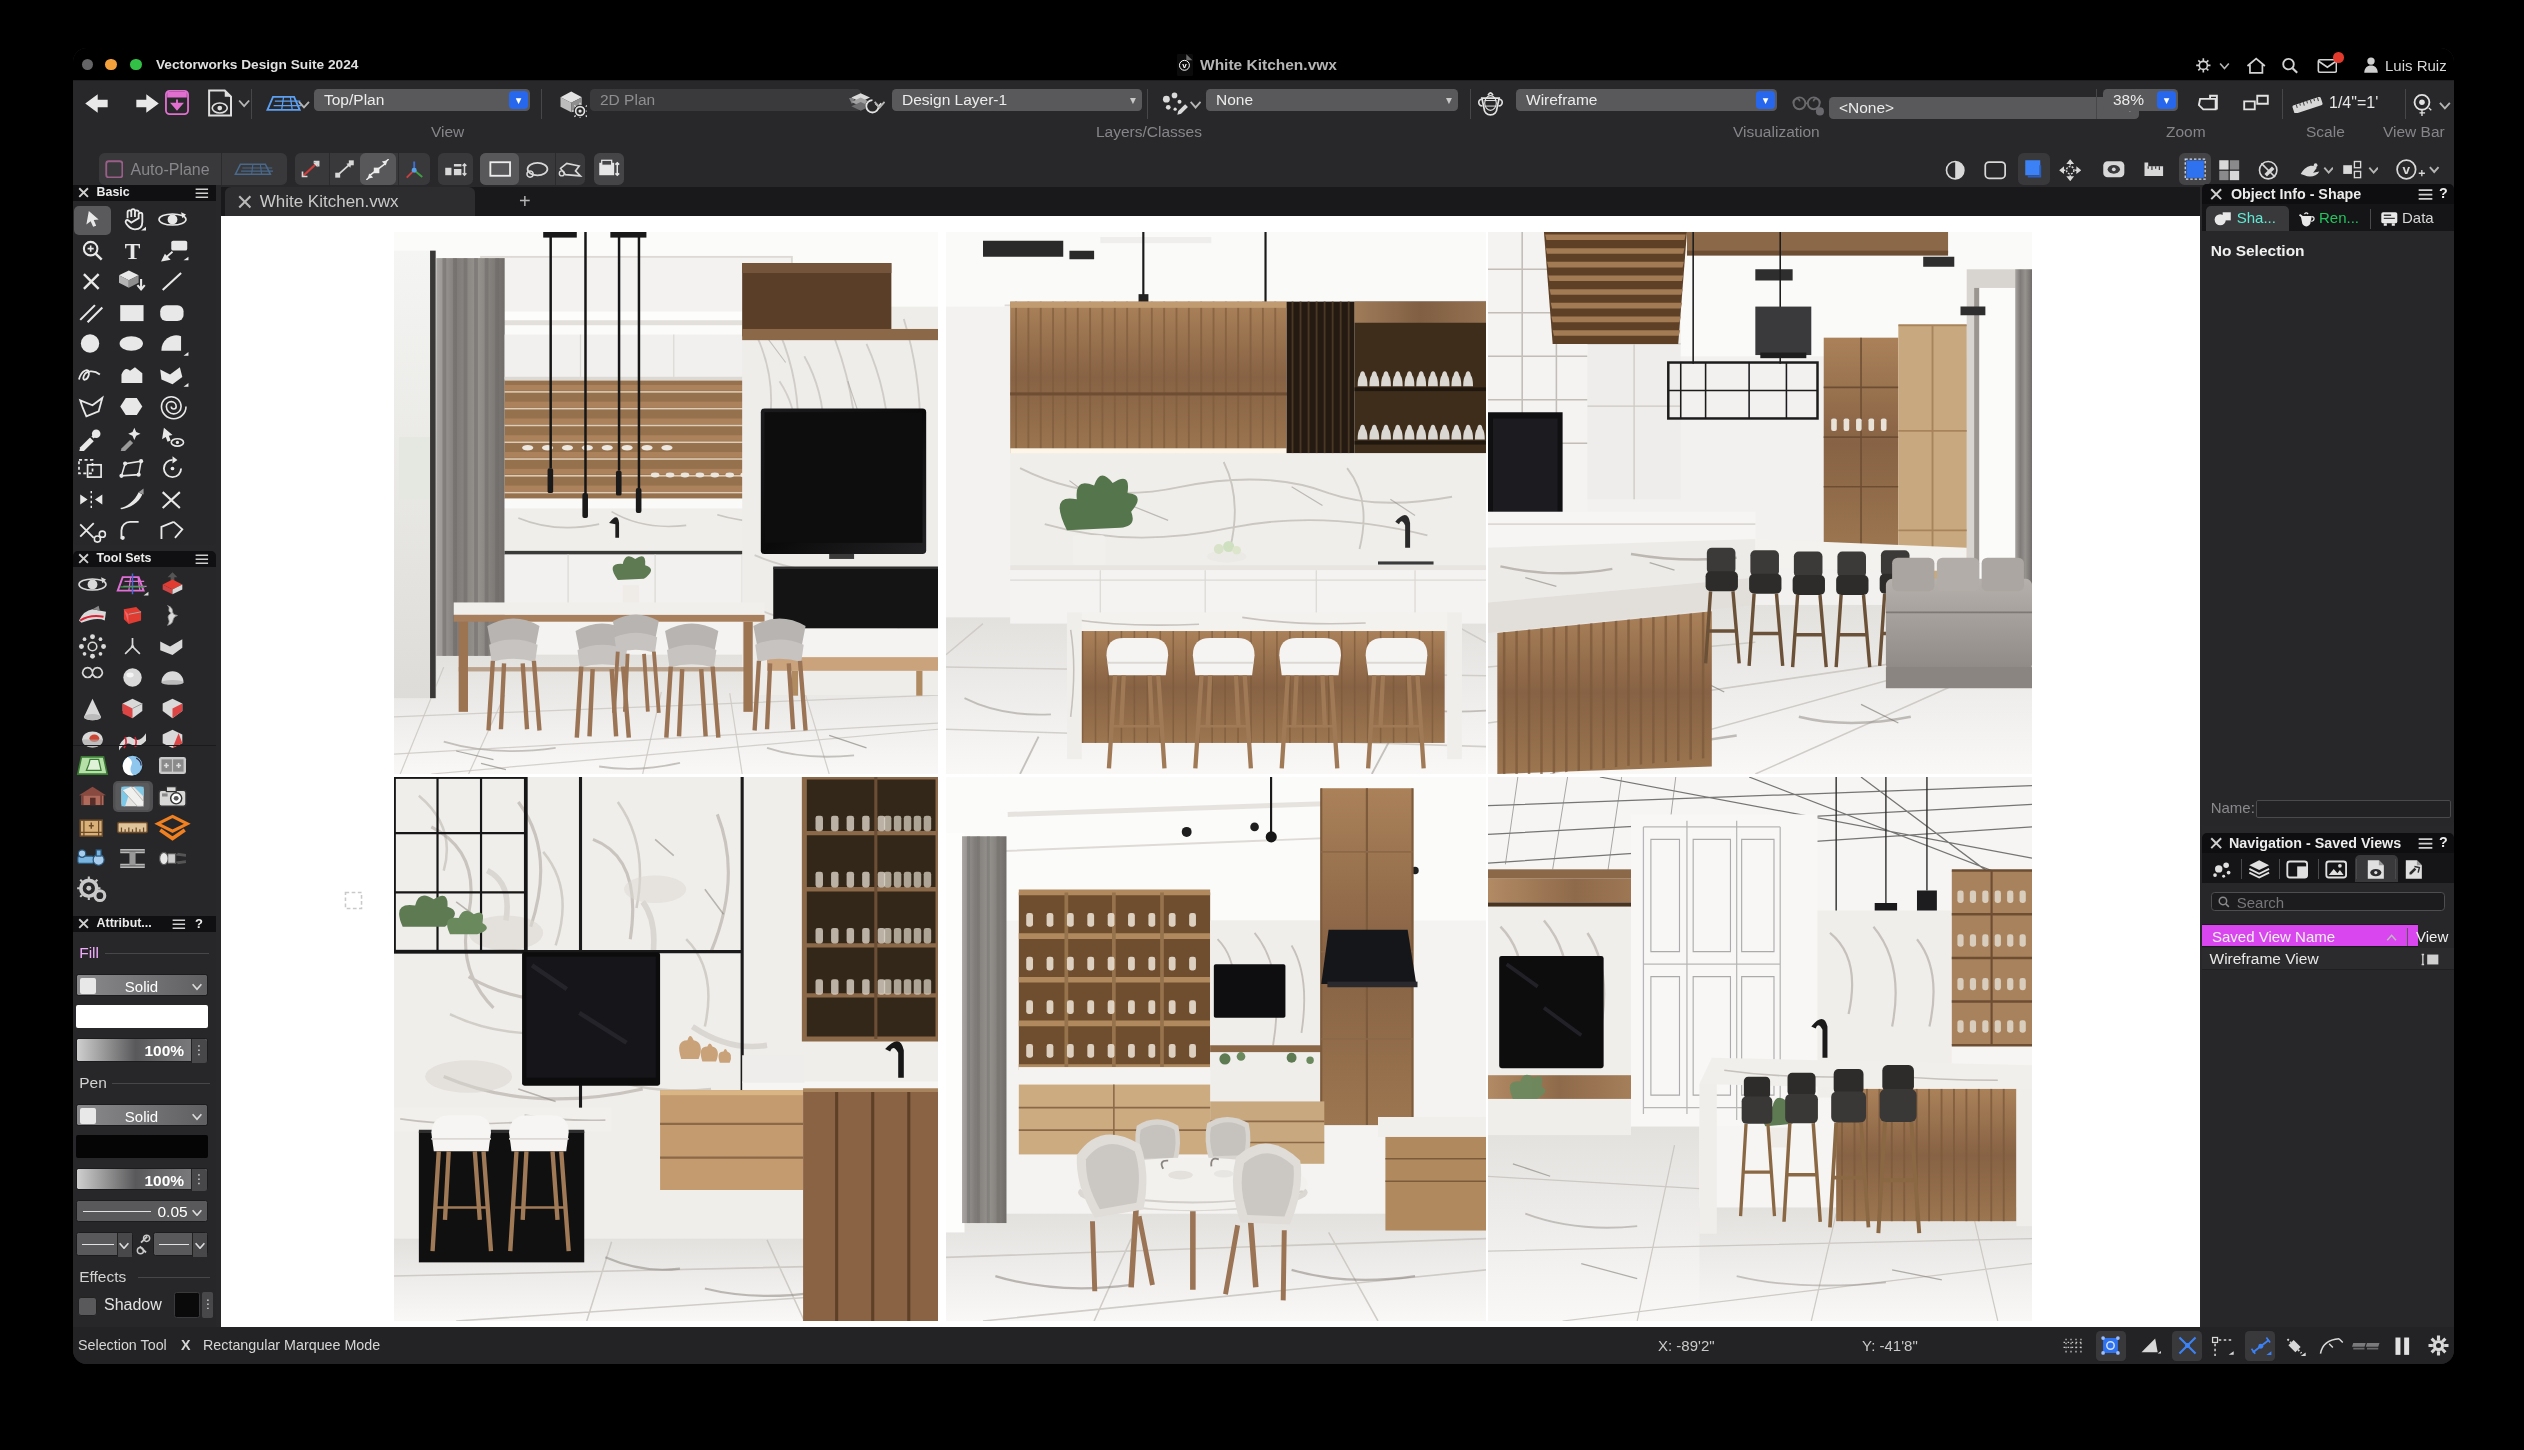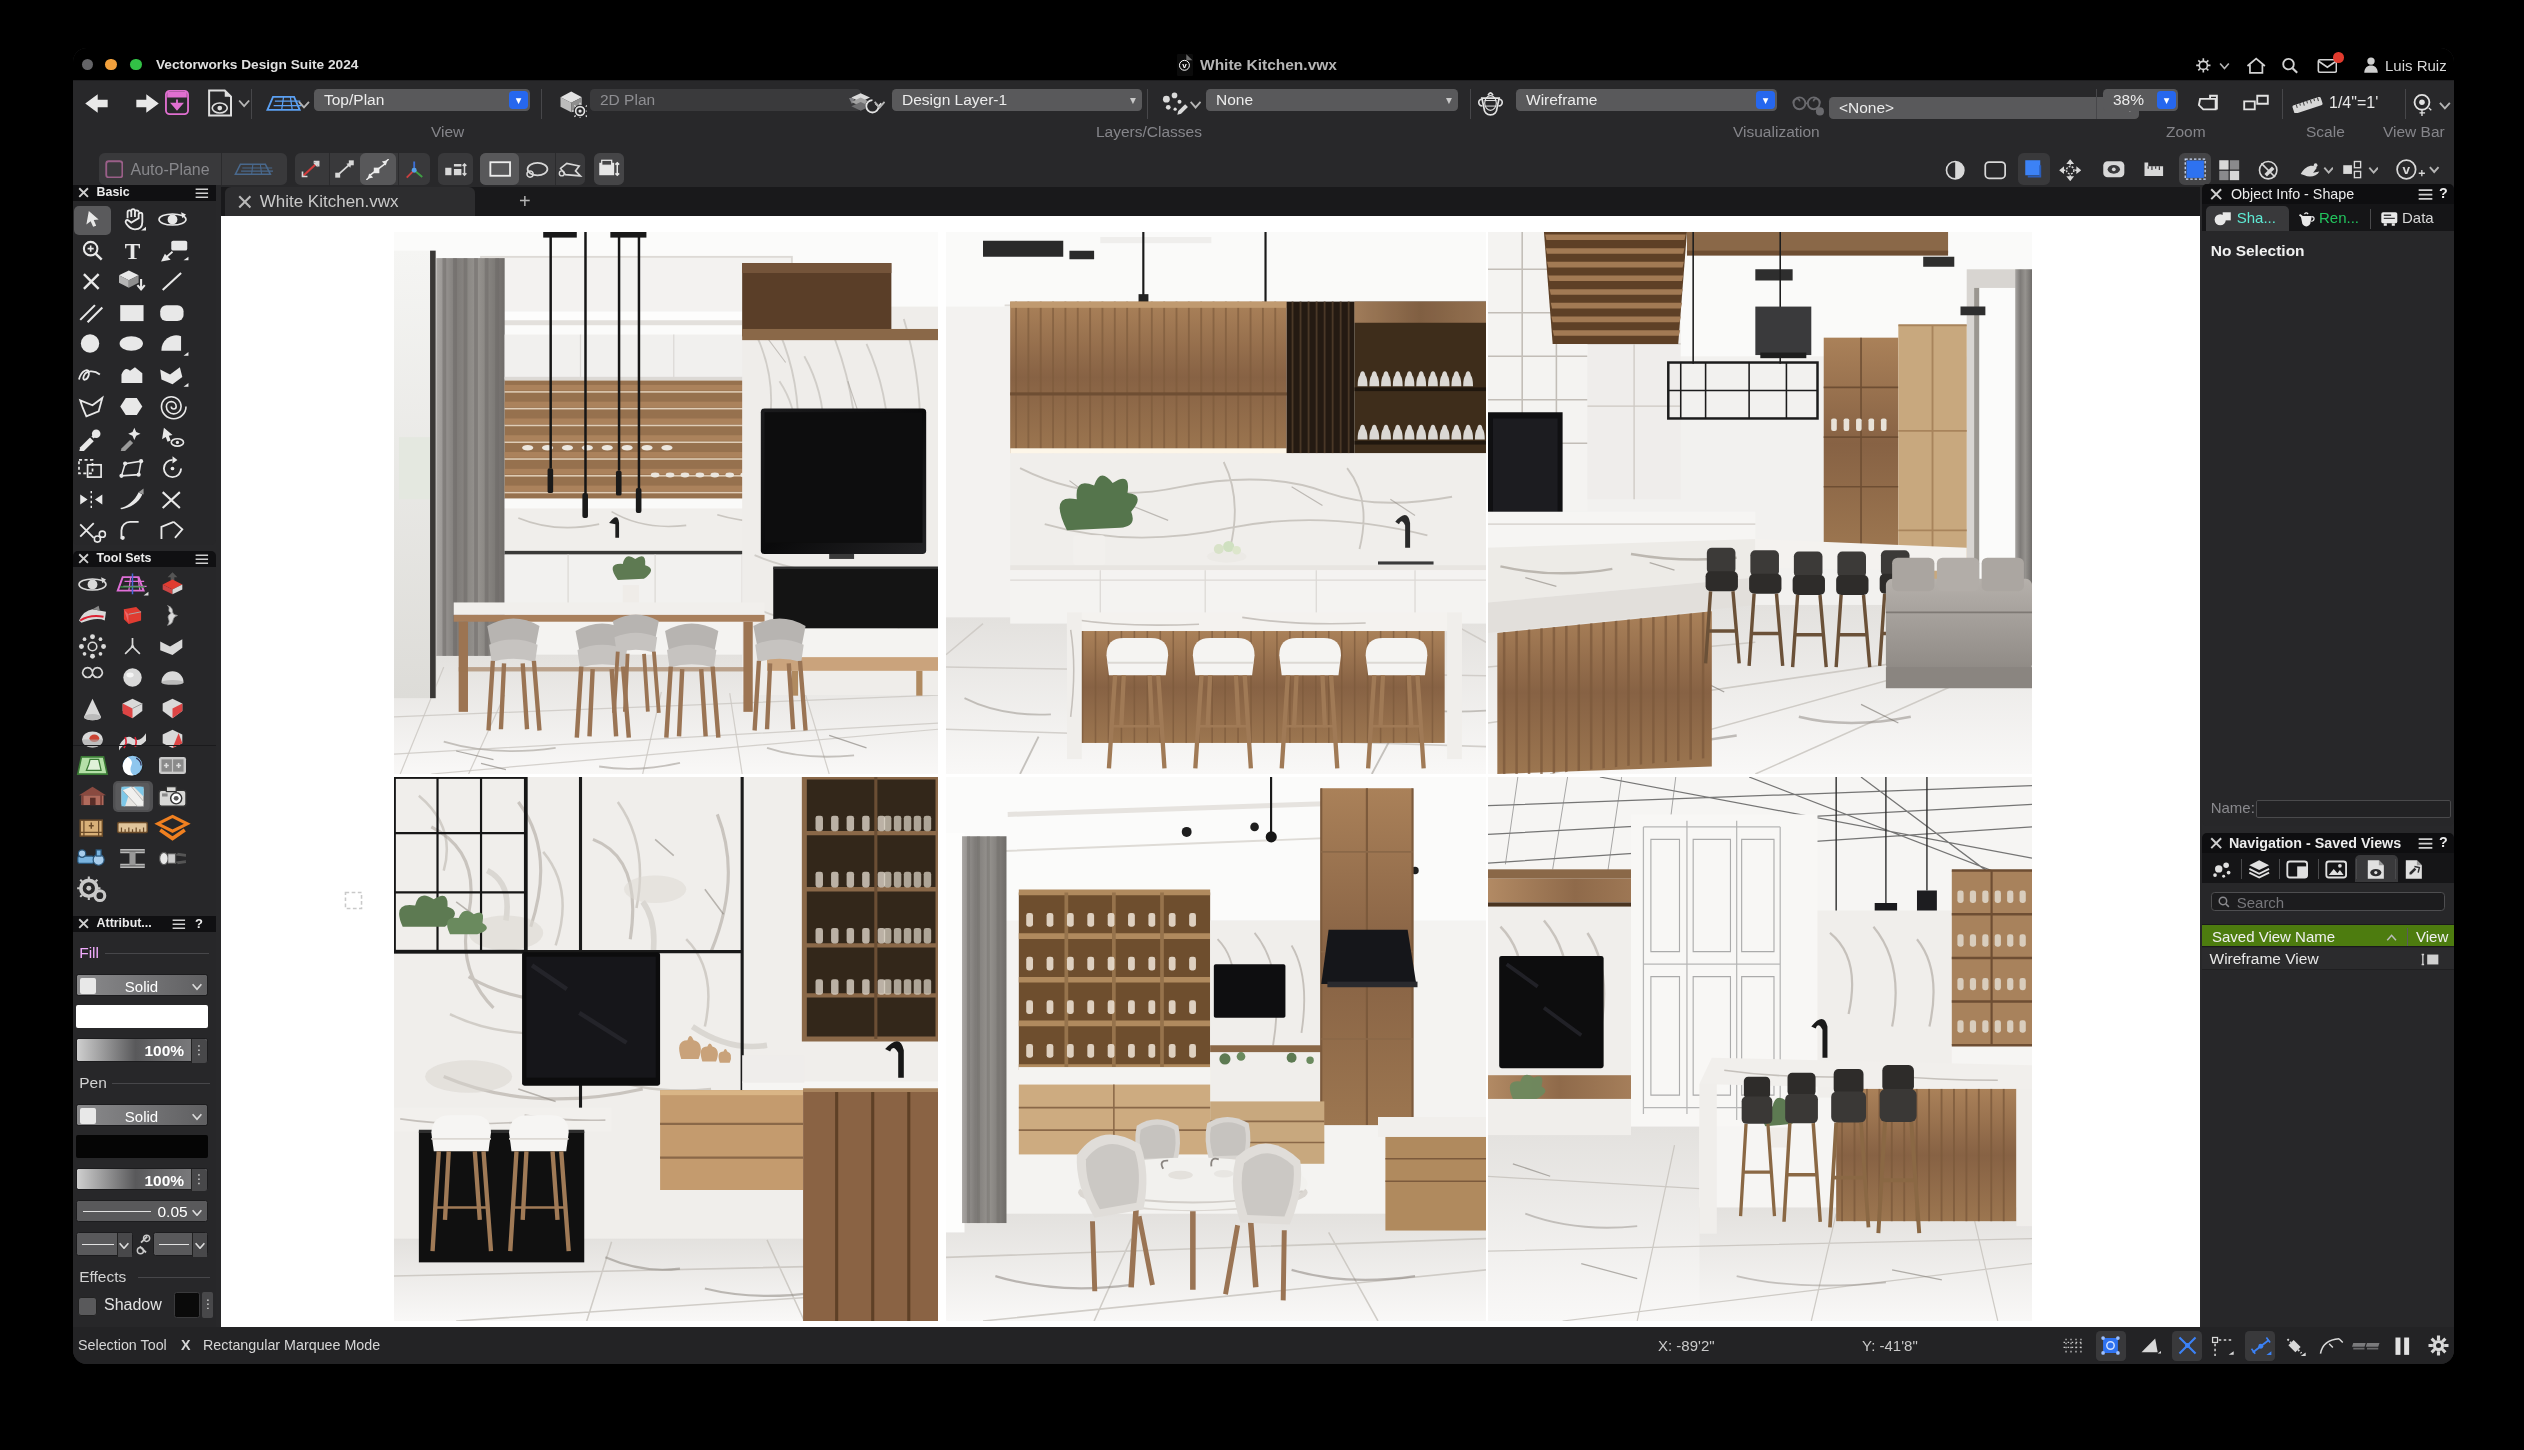--- a/index.html
+++ b/index.html
@@ -1533,21 +1533,21 @@
       <div class="abs" style="left:5px;top:381px;width:18.6px;height:18.6px;background:#59595b;border:0.6px solid #222;border-radius:3.1px"></div>
 <div class="abs" style="left:31px;top:380px;color:#e2e2e2;font-size:16px">Shadow</div>
 <div class="abs" style="left:101px;top:376px;width:26px;height:26px;background:#0a0a0a;border:0.6px solid #3a3a3c;border-radius:2.5px"></div>
 <div class="abs" style="left:129px;top:376px;width:11.2px;height:26px;background:#48484a;border-radius:1.9px;color:#ddd;text-align:center;font-size:11.8px;line-height:25px">⋮</div>
     </div>
     <div class="abs" style="left:2129px;top:136px;width:252px;height:642px;background:#272729;border-radius:5px">
       <div class="abs" style="left:0;top:0;width:252px;height:20px;background:#0e0e10;border-radius:5px 5px 0 0">
 <svg class="abs" style="left:7.5px;top:3.7px" width="12.4" height="12.4" viewBox="0 0 20 20">
           <path d="M2 2l16 16M18 2L2 18" stroke="#cfcfcf" stroke-width="3.2"></path>
         </svg>
-<span style="position:absolute;left:29px;top:1.9px;color:#ececec;font-size:14.3px;font-weight:normal">Object Info - Shape</span>
+<span style="position:absolute;left:29px;top:1.9px;color:#ececec;font-size:14.3px;font-weight:bold">Object Info - Shape</span>
 <svg class="abs" style="left:216px;top:5px" width="15" height="11.2" viewBox="0 0 24 18">
           <path d="M1 2h22M1 9h22M1 16h22" stroke="#cfcfcf" stroke-width="2.8"></path>
         </svg>
 <span style="position:absolute;left:237px;top:1.2px;color:#ececec;font-size:14.3px;font-weight:bold">?</span>
       </div>
       <div class="abs" style="left:0;top:20px;width:252px;height:27px;background:#151517"></div>
       <div class="abs" style="left:3.7px;top:22.4px;width:83px;height:25px;background:#39393b;border-radius:5px 5px 0 0">
 <svg class="abs" style="left:8.7px;top:5px" width="17.4" height="15" viewBox="0 0 28 24">
           <circle cx="10" cy="14" r="9" fill="#e8e8e8"></circle>
           <rect x="14" y="2" width="13" height="13" fill="#e8e8e8"></rect>
@@ -1628,21 +1628,21 @@
         <path d="M12 22l8-8 3 3-8 8h-3z" fill="#2d2d2f"></path>
         <path d="M20 12l8 2-2 8" fill="none" stroke="#2d2d2f" stroke-width="2.4"></path>
       </svg>
       <div class="abs" style="left:8.7px;top:59px;width:234px;height:18.6px;background:#1c1c1e;border:0.6px solid #4e4e50;border-radius:3.7px">
 <svg class="abs" style="left:6.2px;top:3.1px" width="12.4" height="12.4" viewBox="0 0 20 20">
           <circle cx="8" cy="8" r="6" fill="none" stroke="#8a8a8e" stroke-width="2.4"></circle>
           <path d="M12.5 12.5l5 5" stroke="#8a8a8e" stroke-width="2.6"></path>
         </svg>
 <span style="position:absolute;left:25px;top:0.6px;color:#77777b;font-size:15px">Search</span>
       </div>
-      <div class="abs" style="left:0;top:91px;width:252px;height:23px;background:#4d7c0f;border-top:0.6px solid #1a1a1c;border-bottom:0.6px solid #1a1a1c">
+      <div class="abs" style="left:0;top:91px;width:216px;height:23px;background:#d946ef;border-top:0.6px solid #1a1a1c;border-bottom:0.6px solid #1a1a1c">
 <span style="position:absolute;left:10px;top:2.5px;color:#f0f0f0;font-size:15px">Saved View Name</span>
 <svg class="abs" style="left:184px;top:8.7px" width="11.2" height="7.5" viewBox="0 0 18 12">
           <path d="M2 10l7-8 7 8" stroke="#bbb" stroke-width="2.4" fill="none"></path>
         </svg>
 <div class="abs" style="left:205px;top:2.5px;width:0.6px;height:18px;background:#5a5a5c"></div>
 <span style="position:absolute;left:214px;top:2.5px;color:#f0f0f0;font-size:15px">View</span>
       </div>
       <div class="abs" style="left:0;top:115px;width:252px;height:22.4px;background:#2b2b2d;border-bottom:0.6px solid #1f1f21">
 <span style="position:absolute;left:7.5px;top:1.9px;color:#e8e8e8;font-size:15.5px">Wireframe View</span>
 <svg class="abs" style="left:219px;top:3.7px" width="18.6" height="15" viewBox="0 0 30 24">

